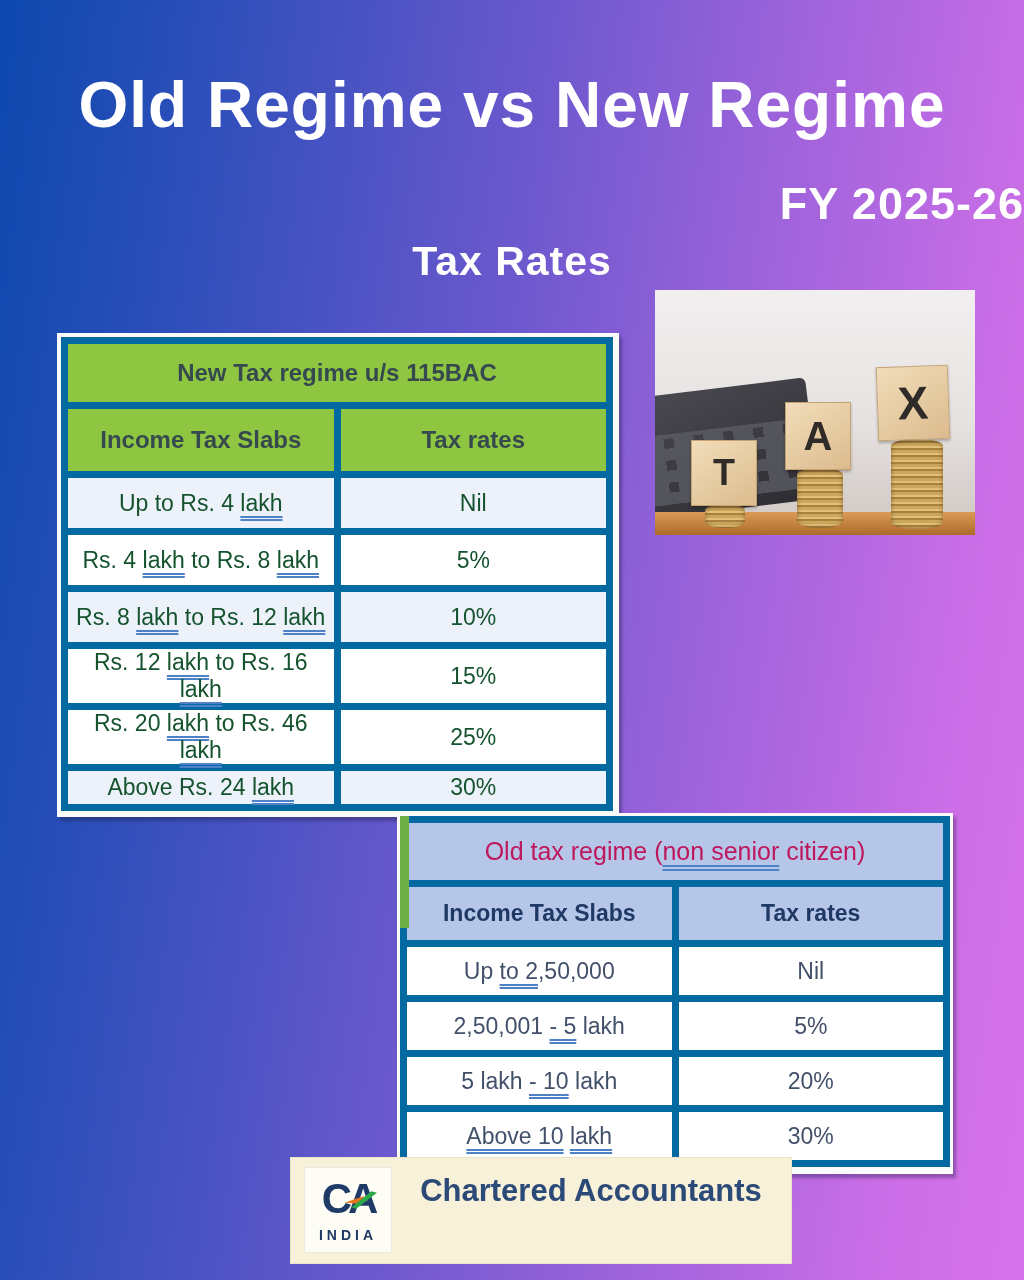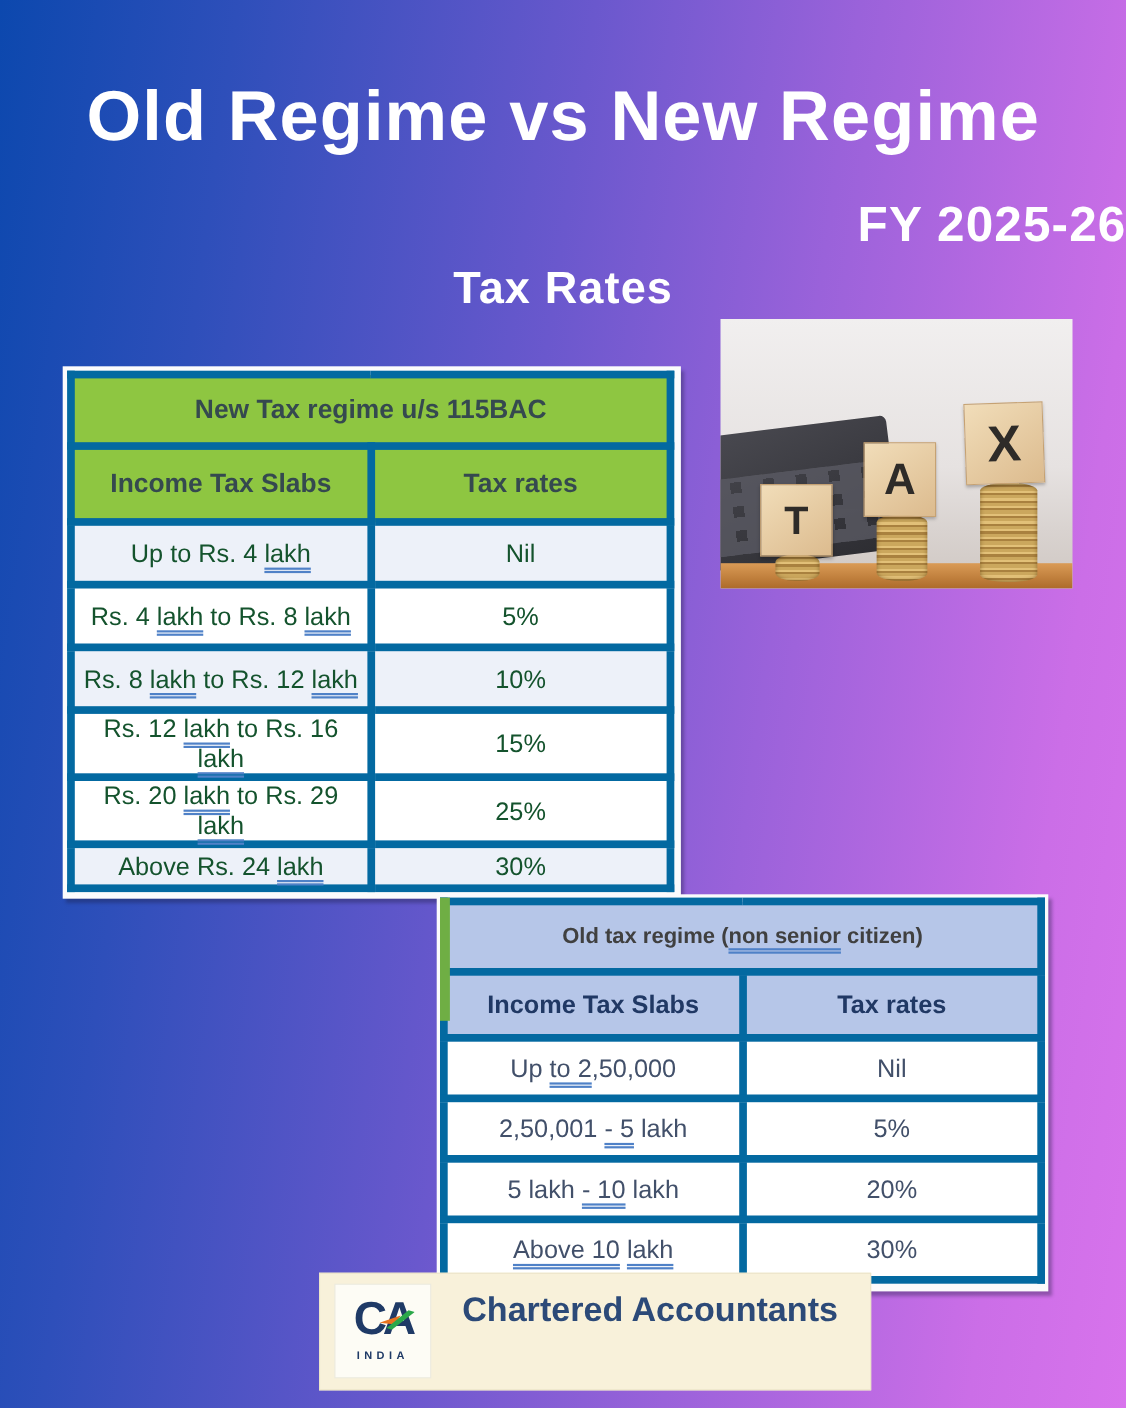--- a/index.html
+++ b/index.html
@@ -42,21 +42,21 @@
   .t1 .c-slab{width:64.5%;}
   .t1 .c-rate{width:35.5%;}
   .t1 td{color:#14532d;font-size:23px;}
   tr.shaded td{background:#edf1f9;}
   tr:not(.shaded) td{background:#ffffff;}
   tr.r-tall td{height:50px;}
   tr.r-short td{height:33px;}
 
   
   .t2 .t2-title th{
-    height:57px;background:#b6c6e8;color:#404040;font-size:20px;font-weight:bold;
+    height:57px;background:#b6c6e8;color:#be185d;font-size:25px;font-weight:normal;
   }
   .t2 .t2-head th{
     height:53px;background:#b6c6e8;color:#203864;font-size:23px;font-weight:bold;
   }
   .t2 .c-slab{width:63%;}
   .t2 .c-rate{width:37%;}
   .t2 td{color:#42506a;font-size:23px;background:#ffffff;}
   tr.r-plain td{height:48px;}
   .greenstrip{
     position:absolute;left:3px;top:3px;width:9px;height:112px;background:#6fae44;z-index:3;
@@ -114,21 +114,21 @@
   }
   .logo{
     width:86px;height:84px;background:#fdfcf5;margin:10px 0 0 14px;text-align:center;
     box-shadow:0 0 0 1px #eceadf;
   }
   .ca-row{position:relative;height:50px;margin-top:6px;}
   .ca-text{
     font-size:42px;font-weight:bold;color:#1f3a66;letter-spacing:-4px;line-height:50px;
   }
   .ca-arrow{position:absolute;left:40px;top:16px;width:32px;height:20px;}
-  .ca-india{font-size:10px;letter-spacing:4px;color:#1f3a66;font-weight:bold;margin-top:3px;text-align:center;}
+  .ca-india{font-size:14px;letter-spacing:4px;color:#1f3a66;font-weight:bold;margin-top:3px;text-align:center;}
   .firm{
     flex:1;text-align:center;color:#2c4a78;font-weight:bold;font-size:31px;
     line-height:1.32;padding-top:13px;
   }
 </style>
 </head>
 <body>
 
 <div class="canvas">
 
@@ -158,21 +158,21 @@
           </tr>
           <tr class="shaded r-tall">
             <td class="slab"><span>Rs. 8 </span><span class="du">lakh</span><span> to Rs. 12 </span><span class="du">lakh</span></td>
             <td class="rate">10%</td>
           </tr>
           <tr class="r-tall">
             <td class="slab"><span>Rs. 12 </span><span class="du">lakh</span><span> to Rs. 16 </span><span class="du">lakh</span></td>
             <td class="rate">15%</td>
           </tr>
           <tr class="r-short">
-            <td class="slab"><span>Rs. 20 </span><span class="du">lakh</span><span> to Rs. 29 </span><span class="du">lakh</span></td>
+            <td class="slab"><span>Rs. 20 </span><span class="du">lakh</span><span> to Rs. 46 </span><span class="du">lakh</span></td>
             <td class="rate">25%</td>
           </tr>
           <tr class="shaded r-short">
             <td class="slab"><span>Above Rs. 24 </span><span class="du">lakh</span></td>
             <td class="rate">30%</td>
           </tr>
         </tbody>
     </table>
   </div>
 

